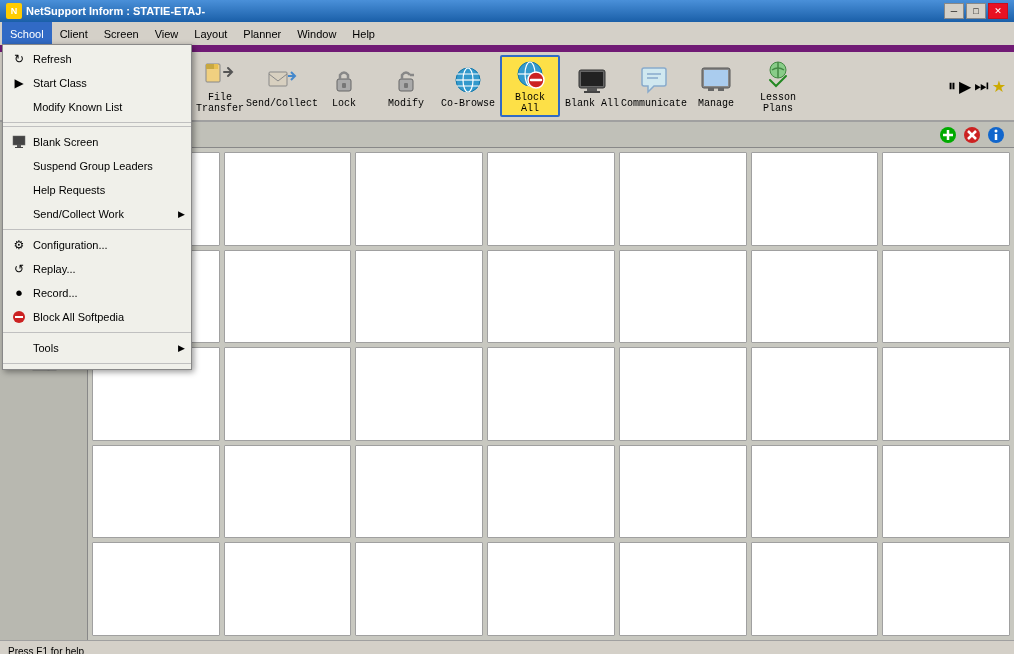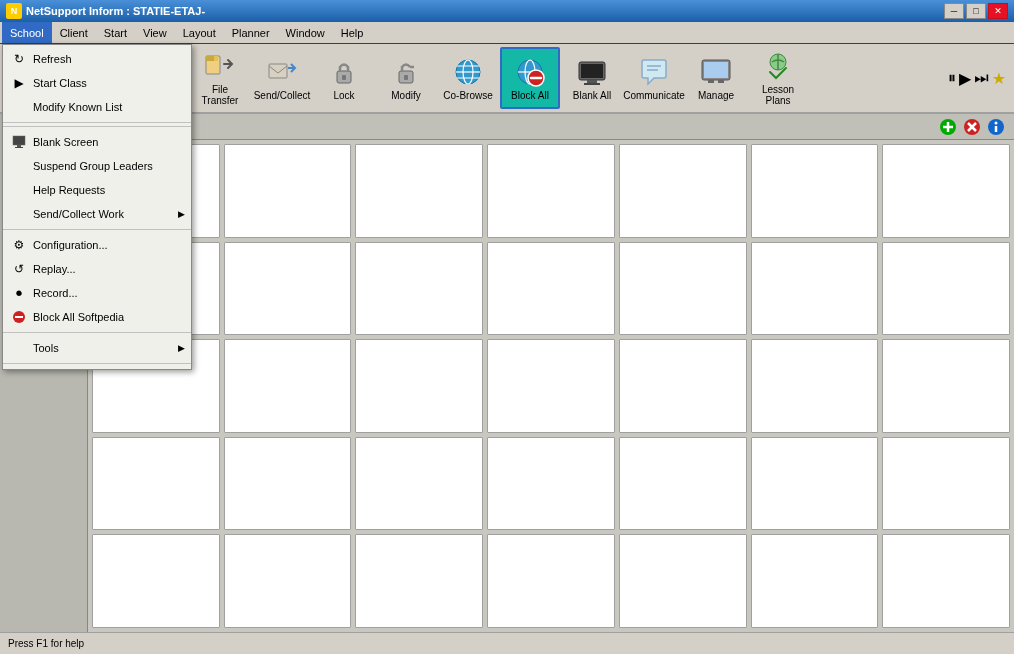--- a/index.html
+++ b/index.html
@@ -54,22 +54,22 @@
       display: flex;
       align-items: center;
       justify-content: center;
       color: black;
     }
     .title-btn.close { background: #e81123; color: white; border-color: #c50f1f; }
 
     
     .menu-bar {
       background: #d4d0c8;
-      border-bottom: 1px solid #701a75;
-      height: 22px;
+      border-bottom: 7px solid #701a75;
+      height: 30px;
       display: flex;
       align-items: center;
       padding: 0 2px;
     }
     .menu-item {
       padding: 2px 8px;
       height: 100%;
       display: flex;
       align-items: center;
       cursor: pointer;
@@ -102,23 +102,24 @@
       justify-content: center;
       width: 60px;
       height: 62px;
       cursor: pointer;
       padding: 4px 2px;
       font-size: 10px;
       text-align: center;
       border: 1px solid transparent;
       border-radius: 2px;
       gap: 2px;
+      font-family: Liberation Mono, monospace;
     }
     .tool-btn.active {
-      background: #14b8a6;
+      background: #fde047;
       border: 2px solid #316ac5;
     }
     .tool-icon {
       width: 32px;
       height: 32px;
       display: flex;
       align-items: center;
       justify-content: center;
       font-size: 22px;
       position: relative;
@@ -263,21 +264,21 @@
   <div class="title-bar-controls">
     <button class="title-btn">─</button>
     <button class="title-btn">□</button>
     <button class="title-btn close">✕</button>
   </div>
 </div>
 
 <div class="menu-bar">
   <div class="menu-item active">School</div>
   <div class="menu-item">Client</div>
-  <div class="menu-item">Start</div>
+  <div class="menu-item">Screen</div>
   <div class="menu-item">View</div>
   <div class="menu-item">Layout</div>
   <div class="menu-item">Planner</div>
   <div class="menu-item">Window</div>
   <div class="menu-item">Help</div>
 </div>
 
 <div class="toolbar">
   <div class="tool-btn">
     <div class="tool-icon">

